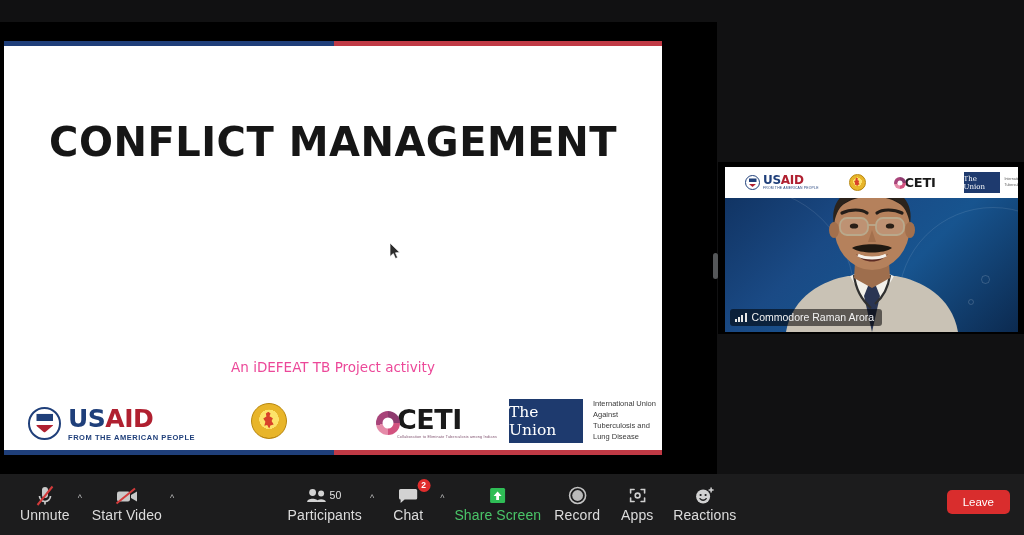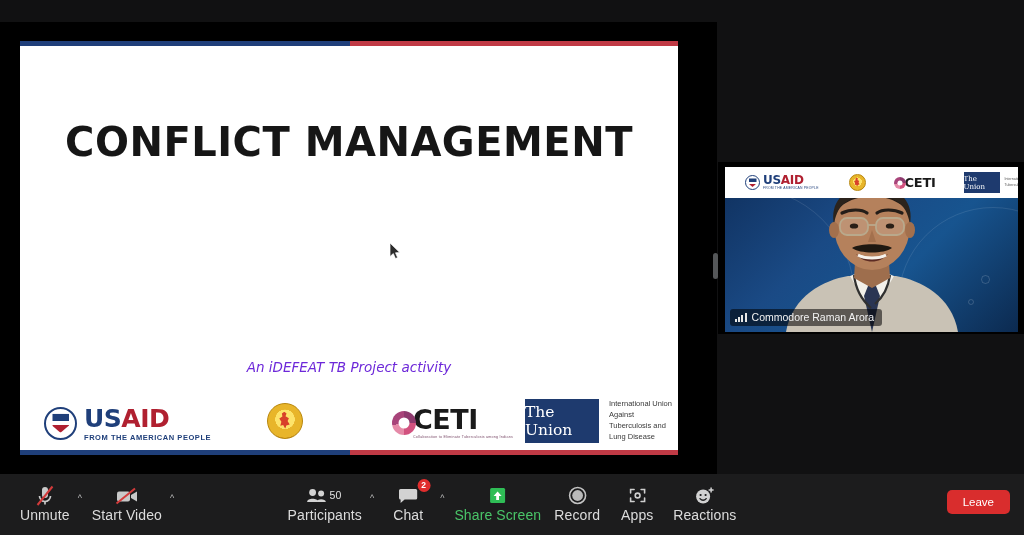--- a/index.html
+++ b/index.html
@@ -12,21 +12,21 @@
   }
   #app { position: relative; width: 1024px; height: 535px; background: #111112; }
 
   
   #share-region {
     position: absolute; left: 0; top: 22px;
     width: 717px; height: 452px;
     background: #000;
   }
   #slide {
-    position: absolute; left: 20px; top: 19px;
+    position: absolute; left: 4px; top: 19px;
     width: 658px; height: 414px;
     background: #ffffff;
     overflow: hidden;
   }
   .usaid-stripe { position: absolute; left: 0; width: 100%; height: 5px; display: flex; }
   .usaid-stripe .blue { width: 50.2%; height: 100%; }
   .usaid-stripe .red  { flex: 1; height: 100%; }
   #stripe-top { top: 0; }
   #stripe-bottom { bottom: 0; }
 
@@ -36,23 +36,22 @@
     font-family: "DejaVu Sans", sans-serif;
     font-weight: 700;
     font-size: 40px;
     letter-spacing: 0.5px;
     color: #161616;
   }
   #slide-subtitle {
     position: absolute; left: 0; right: 0; top: 318px;
     text-align: center;
     font-size: 13.5px;
-    color: #6d28d9;
+    color: #ec4899;
     font-family: "DejaVu Sans", sans-serif;
-    font-style: italic;
   }
 
   
   #logo-row {
     position: absolute; left: 0; right: 0; bottom: 10px;
     height: 58px;
   }
   .logo { position: absolute; bottom: 0; display: flex; align-items: center; }
 
   

